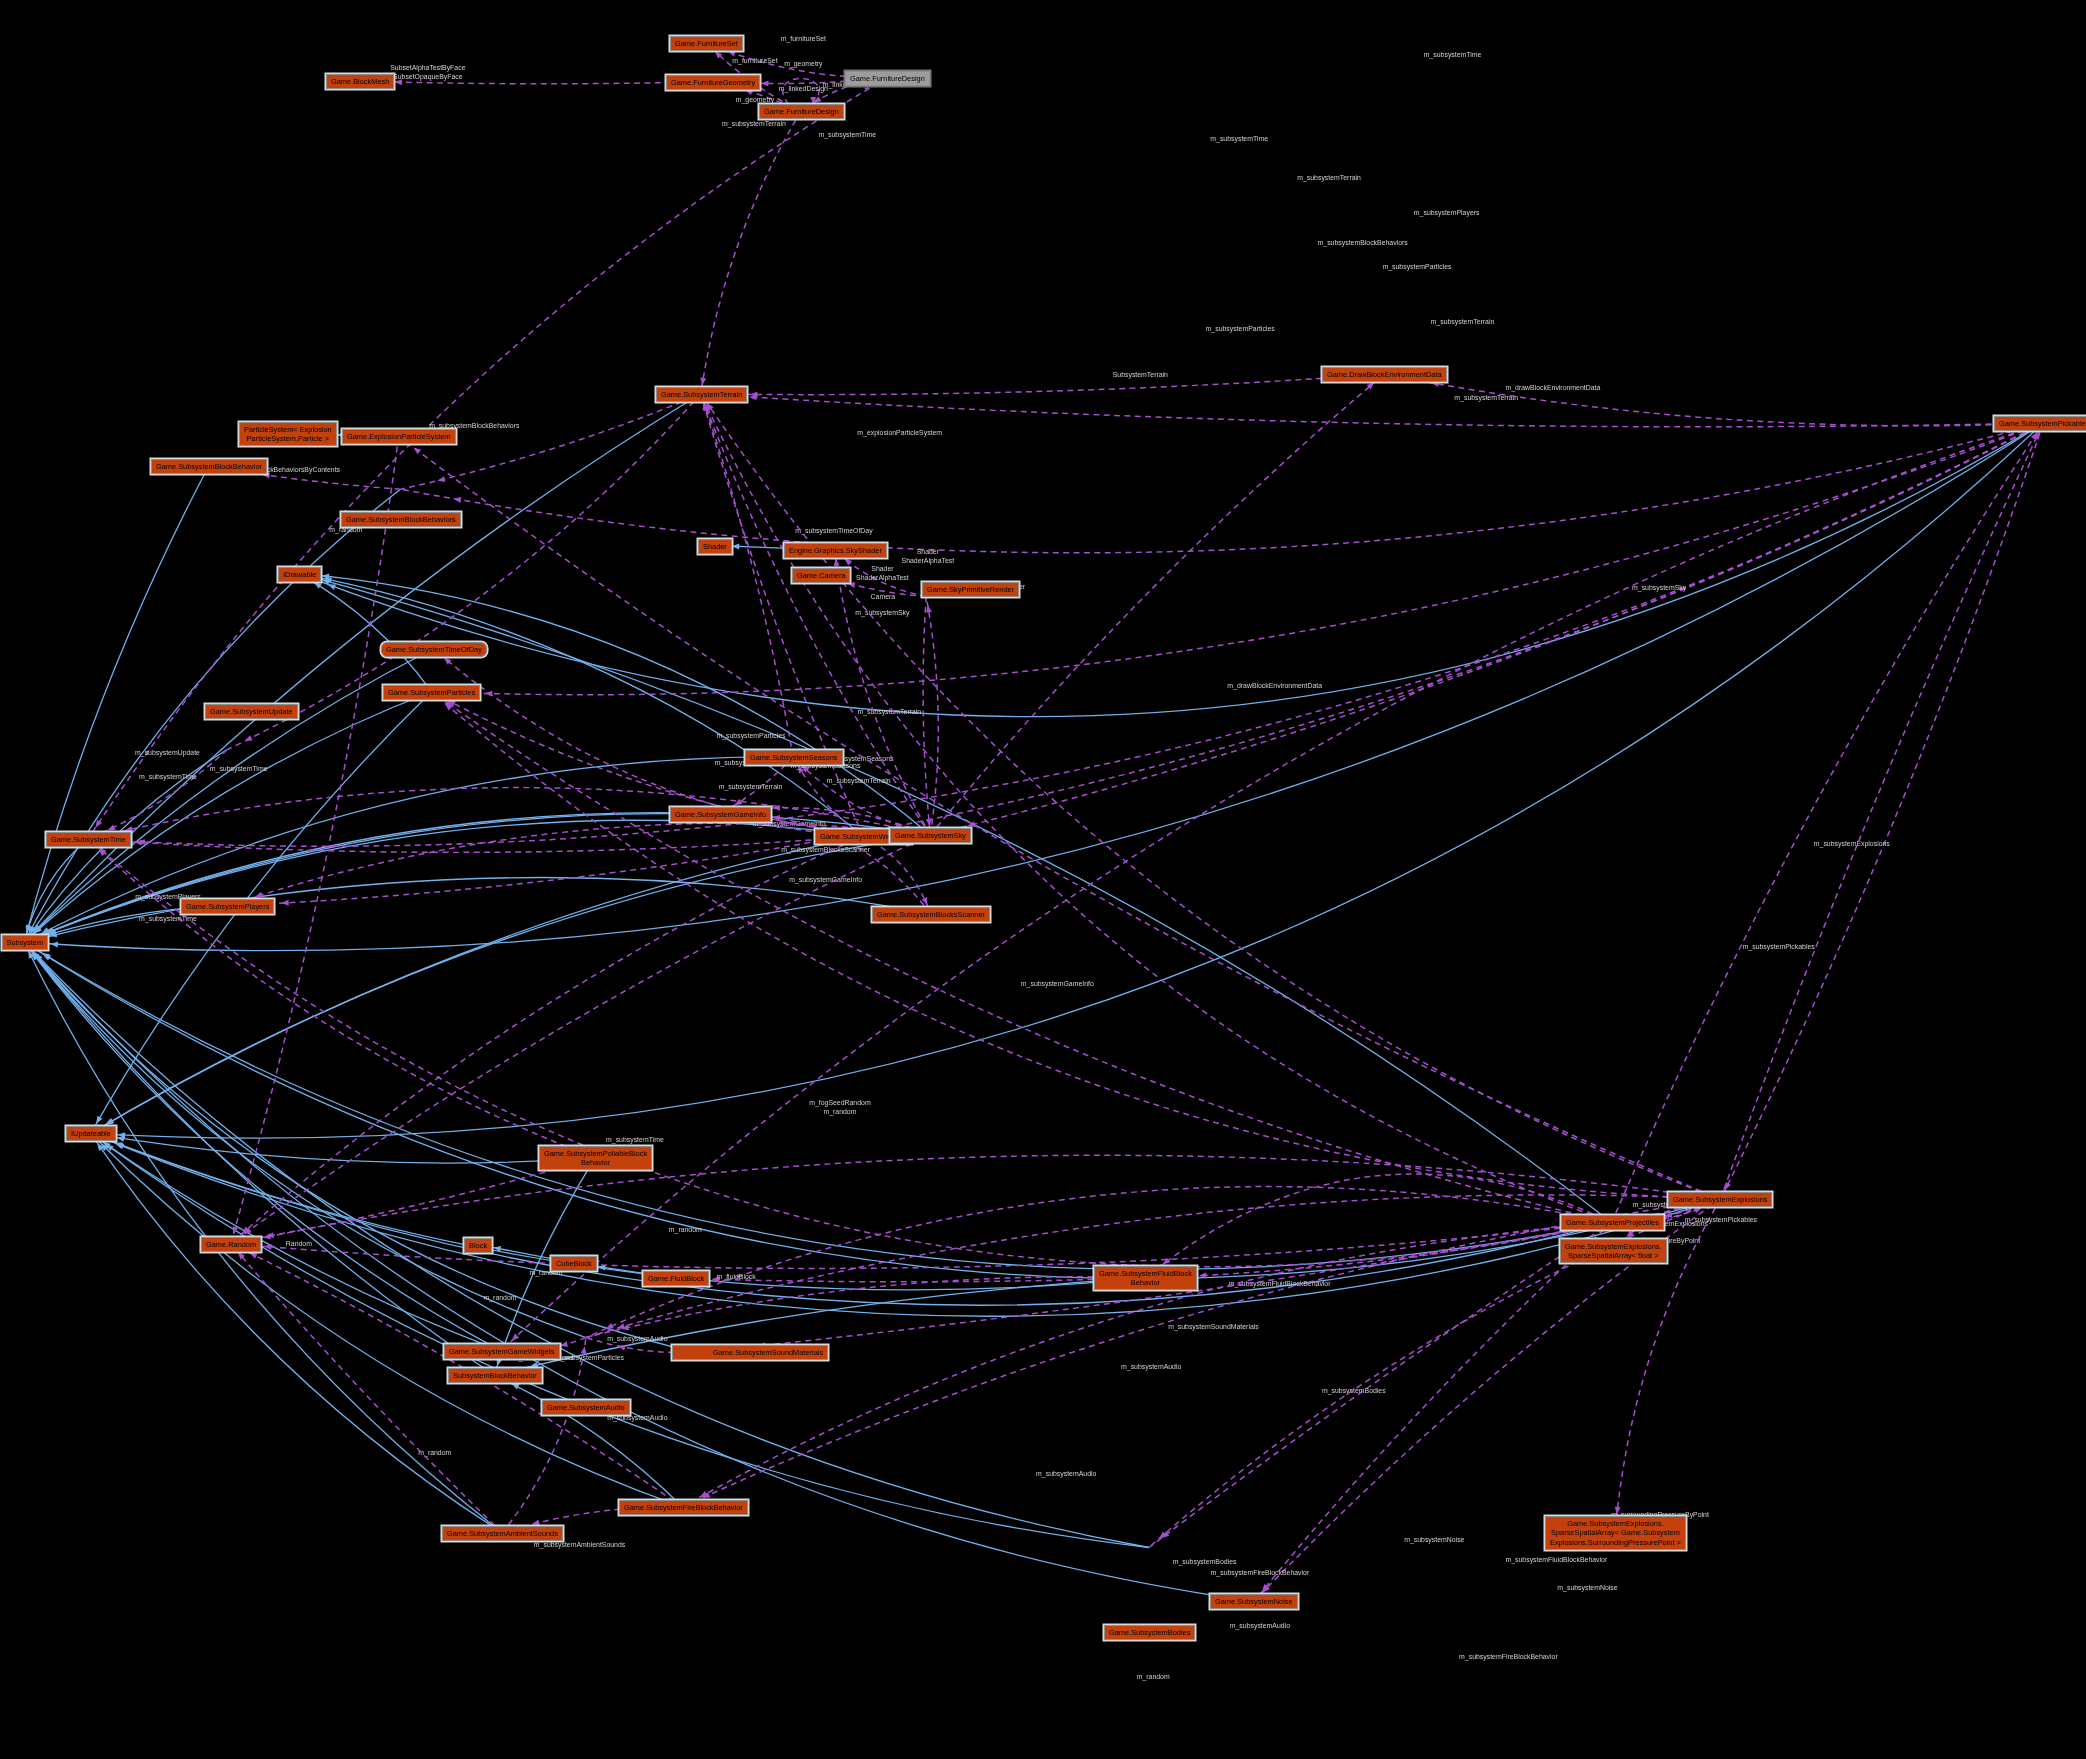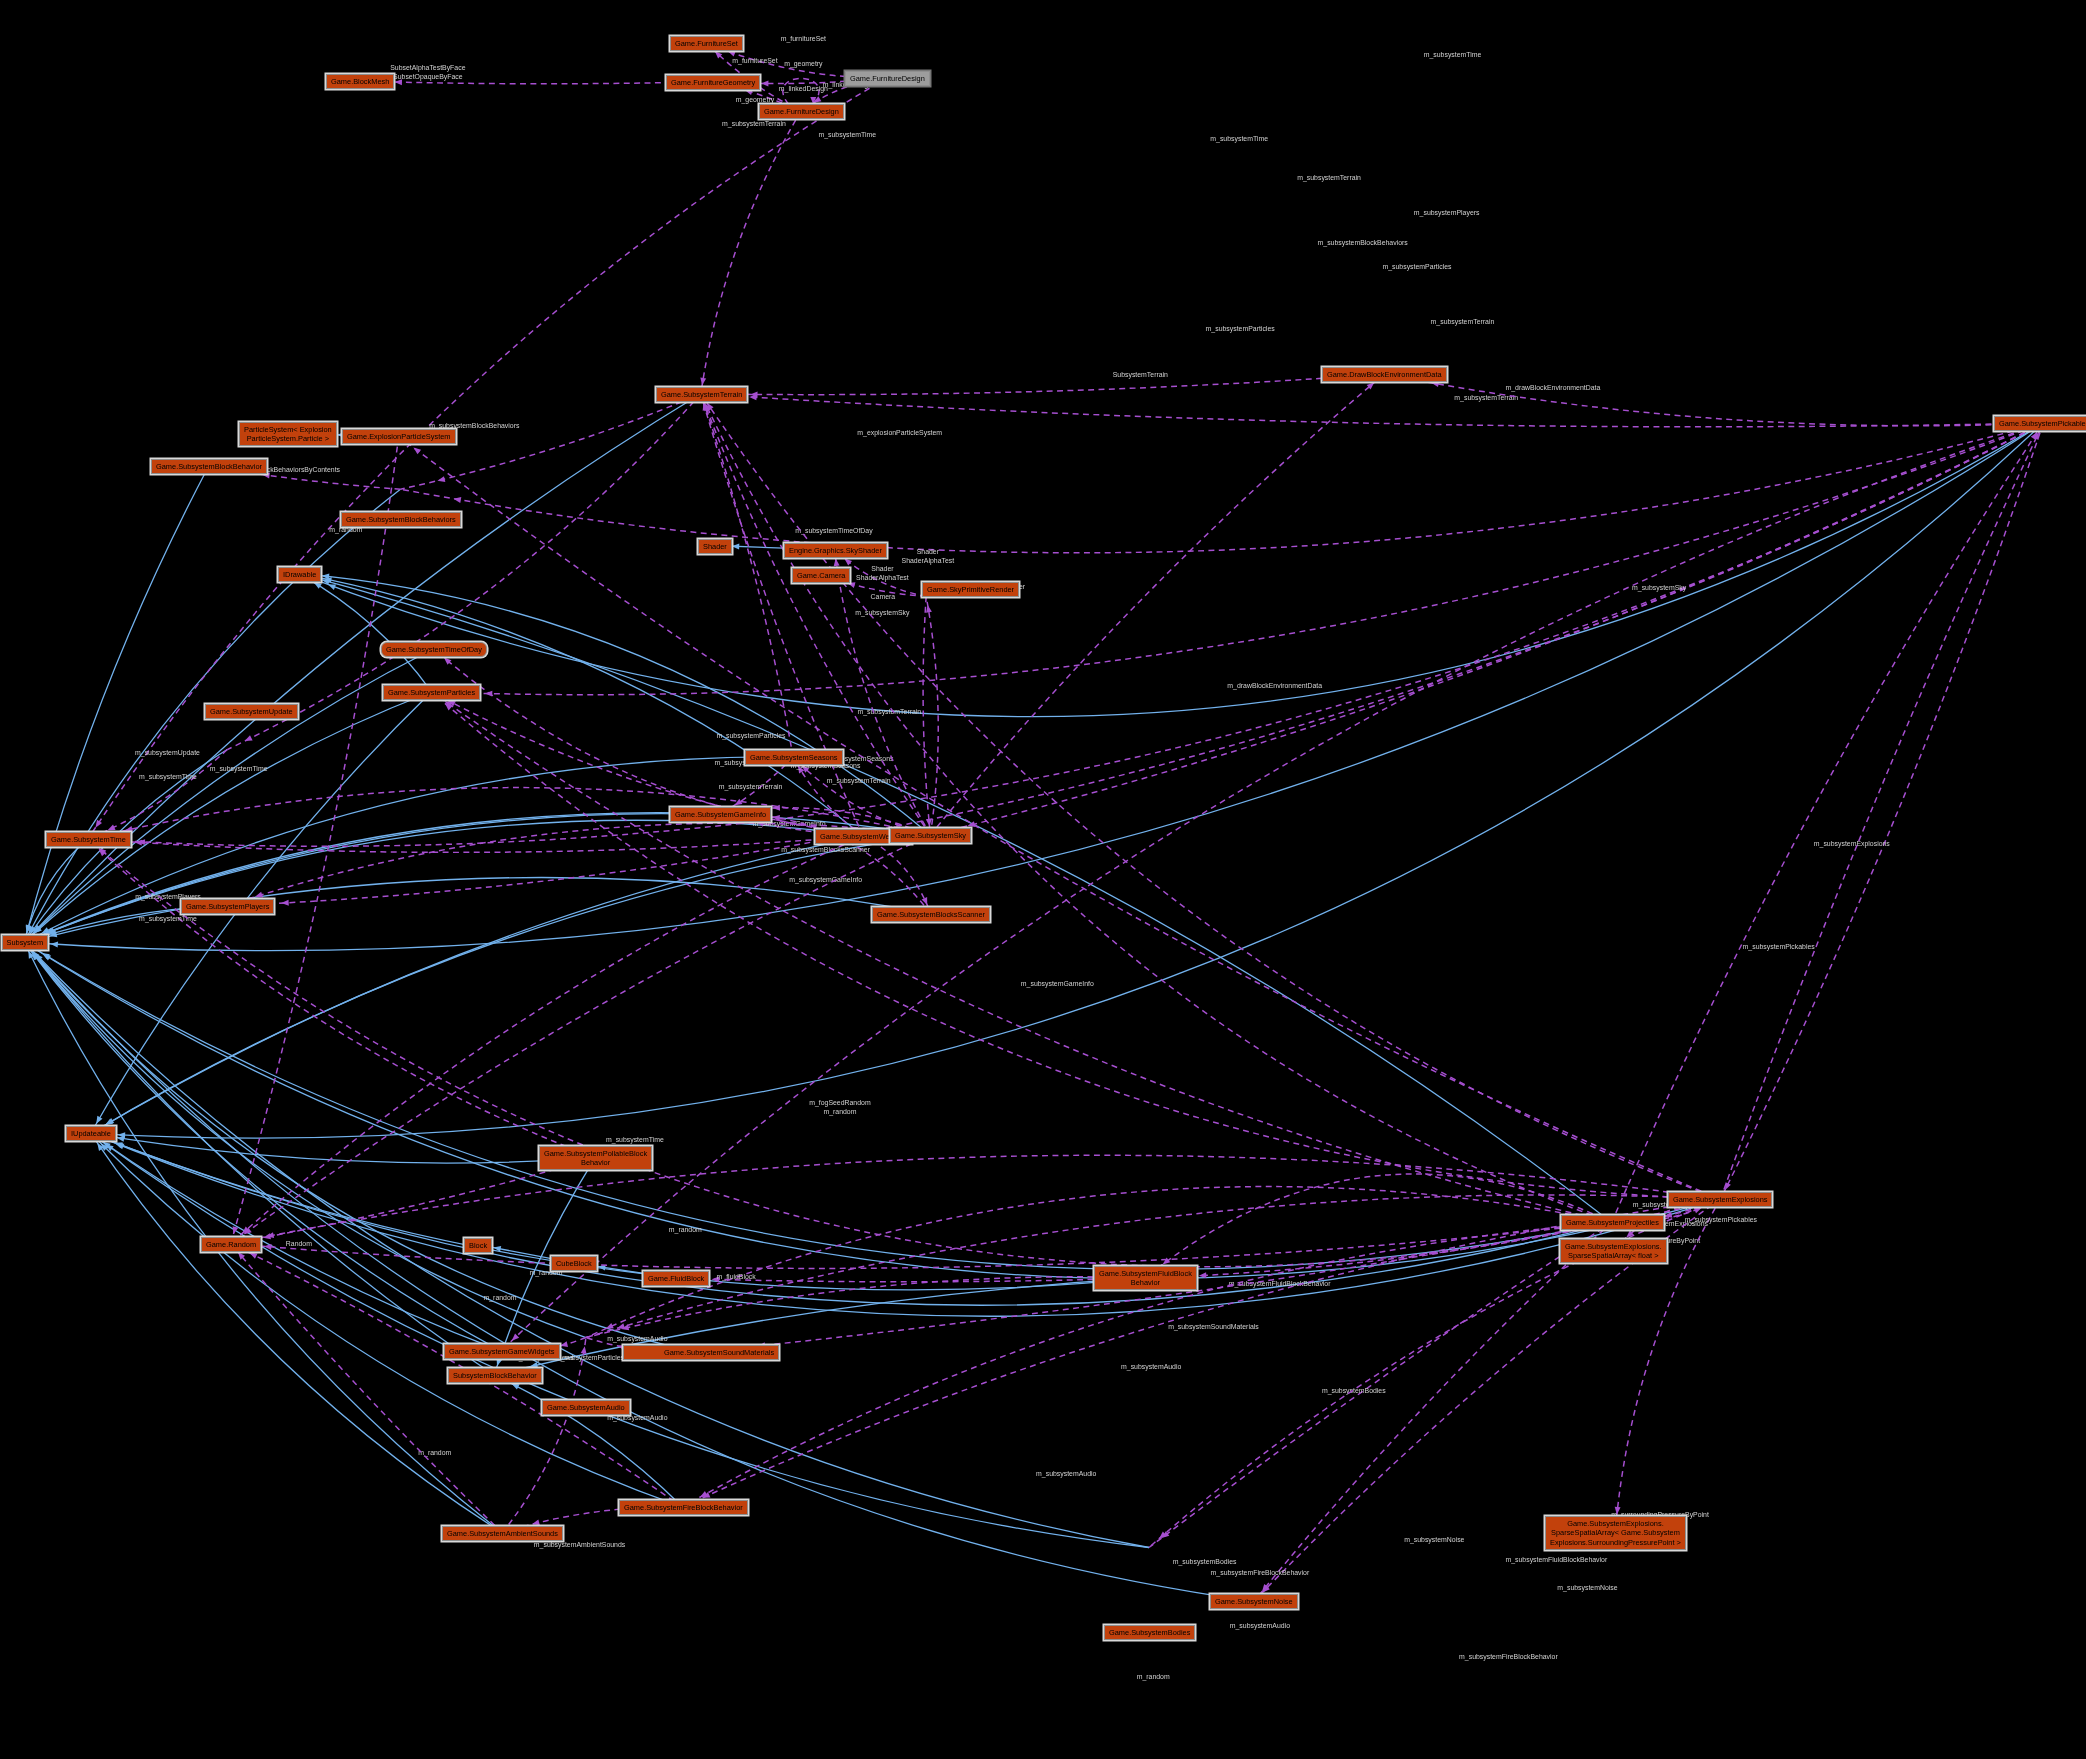--- a/index.html
+++ b/index.html
@@ -395,21 +395,21 @@
     <div class="node" style="left: 539px; top: 1146px;">Game.SubsystemPollableBlock
 Behavior</div>
     <div class="node" style="left: 464px; top: 1238px;">Block</div>
     <div class="node" style="left: 551px; top: 1256px;">CubeBlock</div>
     <div class="node" style="left: 643px; top: 1271px;">Game.FluidBlock</div>
     <div class="node" style="left: 1094px; top: 1266px;">Game.SubsystemFluidBlock
 Behavior</div>
     <div class="node" style="left: 444px; top: 1344px;">Game.SubsystemGameWidgets</div>
     <div class="node" style="left: 448px; top: 1368px;">SubsystemBlockBehavior</div>
     <div class="node" style="left: 542px; top: 1400px;">Game.SubsystemAudio</div>
-    <div class="node" style="left: 623px; top: 1345px; padding-left: 40px;">Game.SubsystemSoundMaterials</div>
+    <div class="node" style="left: 672px; top: 1345px; padding-left: 40px;">Game.SubsystemSoundMaterials</div>
     <div class="node" style="left: 619px; top: 1500px;">Game.SubsystemFireBlockBehavior</div>
     <div class="node" style="left: 442px; top: 1526px;">Game.SubsystemAmbientSounds</div>
     <div class="node" style="left: 1104px; top: 1625px;">Game.SubsystemBodies</div>
     <div class="node" style="left: 1210px; top: 1594px;">Game.SubsystemNoise</div>
     <div class="node" style="left: 1561px; top: 1215px;">Game.SubsystemProjectiles</div>
     <div class="node" style="left: 1668px; top: 1192px;">Game.SubsystemExplosions</div>
     <div class="node" style="left: 1560px; top: 1239px;">Game.SubsystemExplosions.
 SparseSpatialArray&lt; float &gt;</div>
     <div class="node" style="left: 1545px; top: 1516px;">Game.SubsystemExplosions.
 SparseSpatialArray&lt; Game.Subsystem

